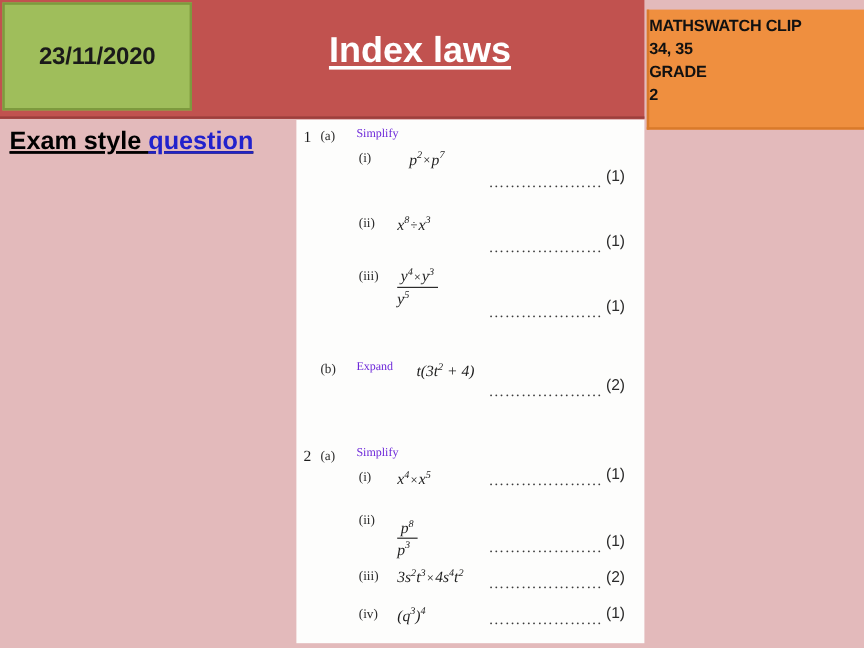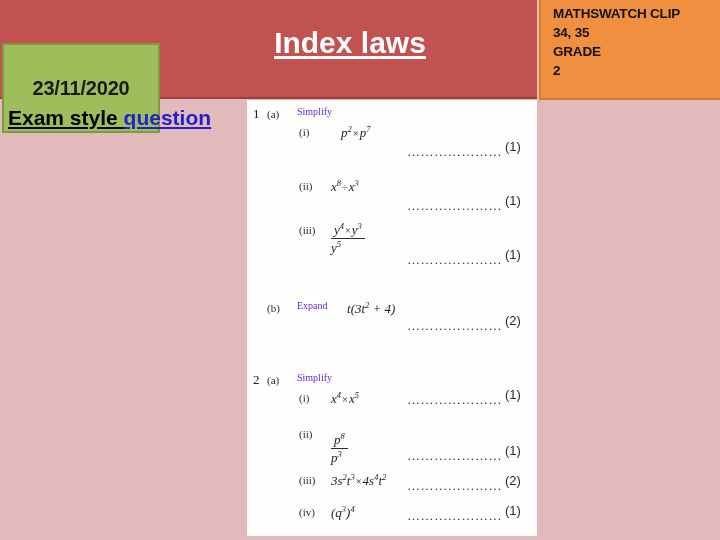--- a/index.html
+++ b/index.html
@@ -36,21 +36,20 @@
     left: 2px;
     top: 2px;
     width: 158px;
     height: 90px;
     background: #9fbe5b;
     border: 2px solid #7d9a3e;
     box-sizing: border-box;
     display: flex;
     align-items: center;
     justify-content: center;
-    margin-top: 41px;
   }
   #date-text {
     font-size: 20px;
     font-weight: bold;
     color: #1a1a1a;
     letter-spacing: -0.2px;
   }
   #slide-title {
     position: absolute;
     left: 170px;
@@ -61,29 +60,29 @@
     font-weight: bold;
     color: #ffffff;
     text-decoration: underline;
     text-underline-offset: 3px;
   }
 
   
   #clip-panel {
     position: absolute;
     left: 539px;
-    top: 0px;
+    top: 8px;
     width: 181px;
     height: 100px;
     background: #ef8f3f;
     border: 2px solid #d97a2b;
     border-top: none;
     border-right: none;
     box-sizing: border-box;
-    padding: 4px 4px 0 12px;
+    padding: 4px 4px 0 0;
   }
   .clip-line {
     font-size: 13.5px;
     font-weight: bold;
     color: #111111;
     line-height: 19px;
     white-space: nowrap;
     letter-spacing: -0.2px;
   }
 

